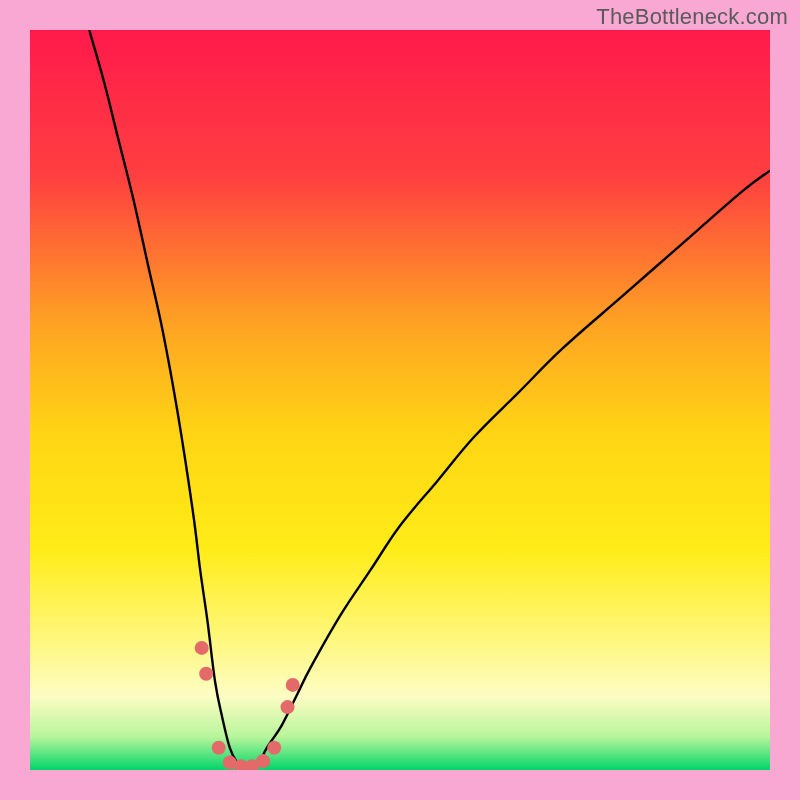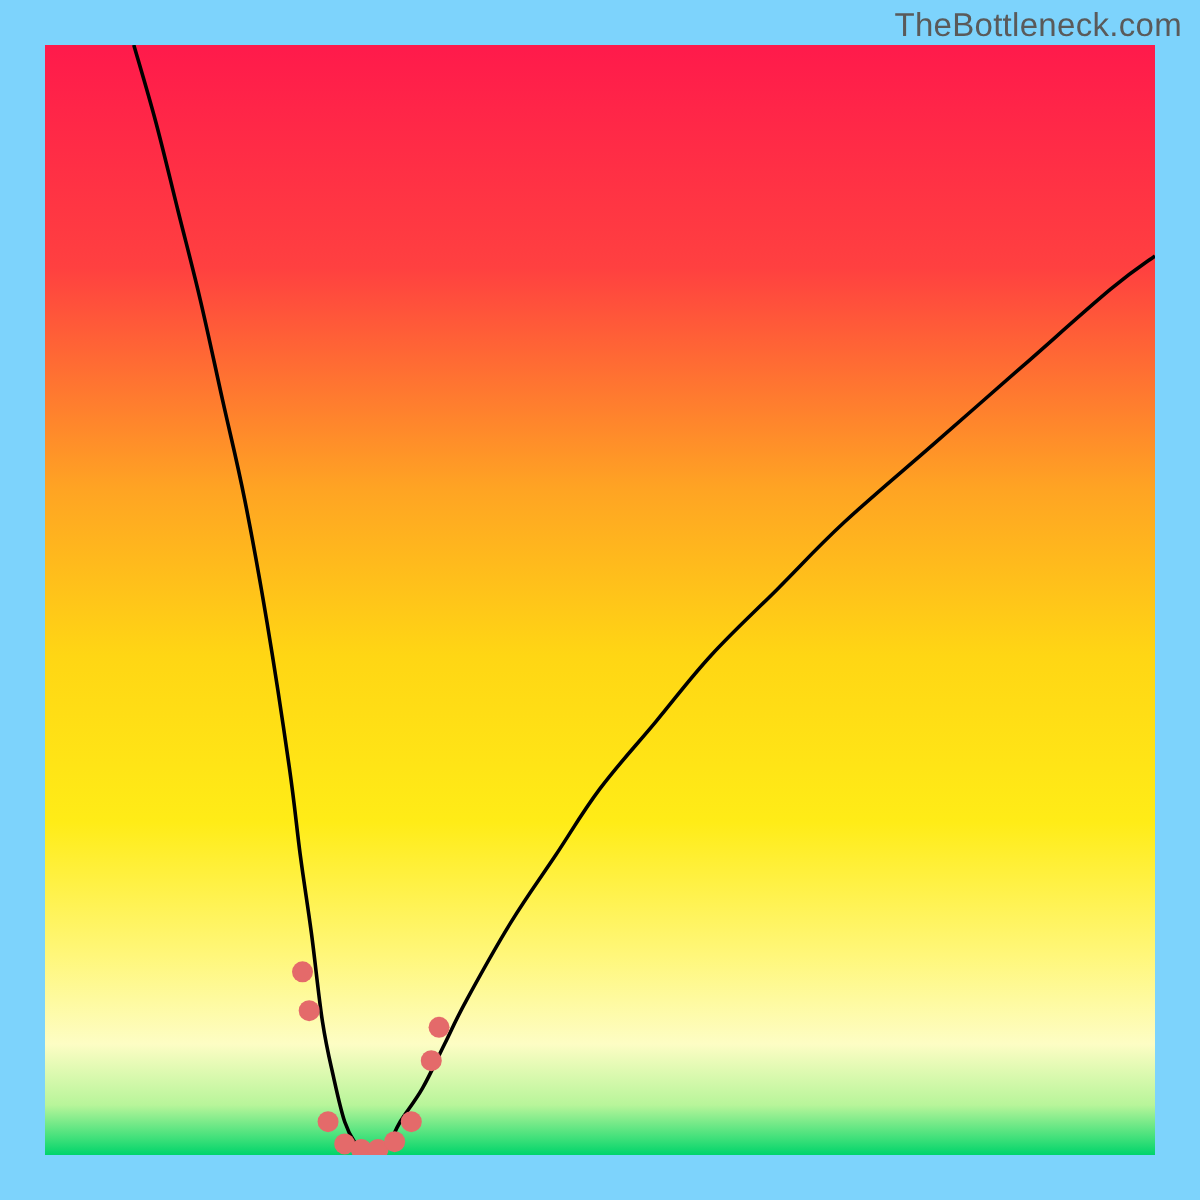--- a/index.html
+++ b/index.html
@@ -8,21 +8,21 @@
     width: 800px;
     height: 800px;
     overflow: hidden;
     background: #000;
     font-family: Arial, Helvetica, sans-serif;
   }
   .frame {
     position: absolute;
     left: 0; top: 0;
     width: 800px; height: 800px;
-    background: #7dd3fc;
+    background: #f9a8d4;
   }
   .plot {
     position: absolute;
     left: 30px;
     top: 30px;
     width: 740px;
     height: 740px;
     overflow: hidden;
   }
   .watermark {

